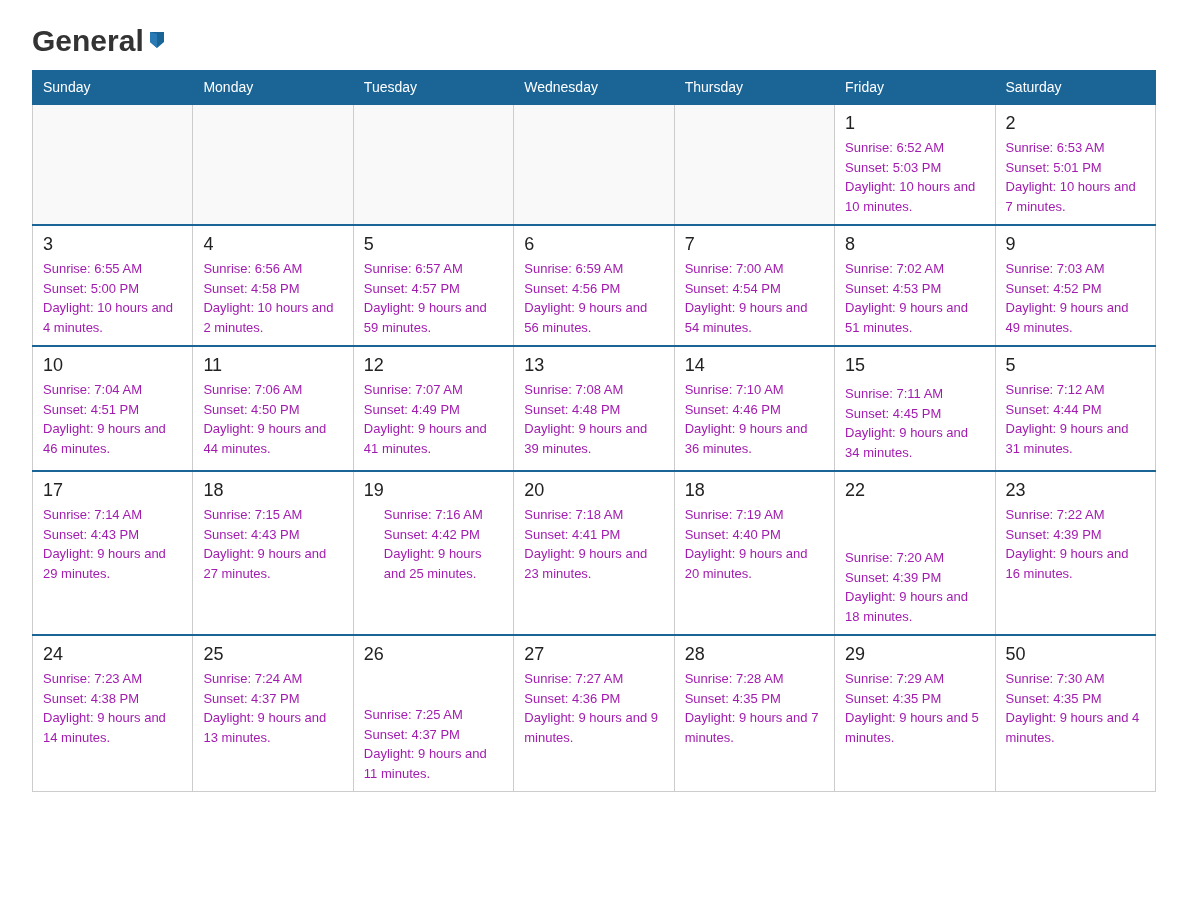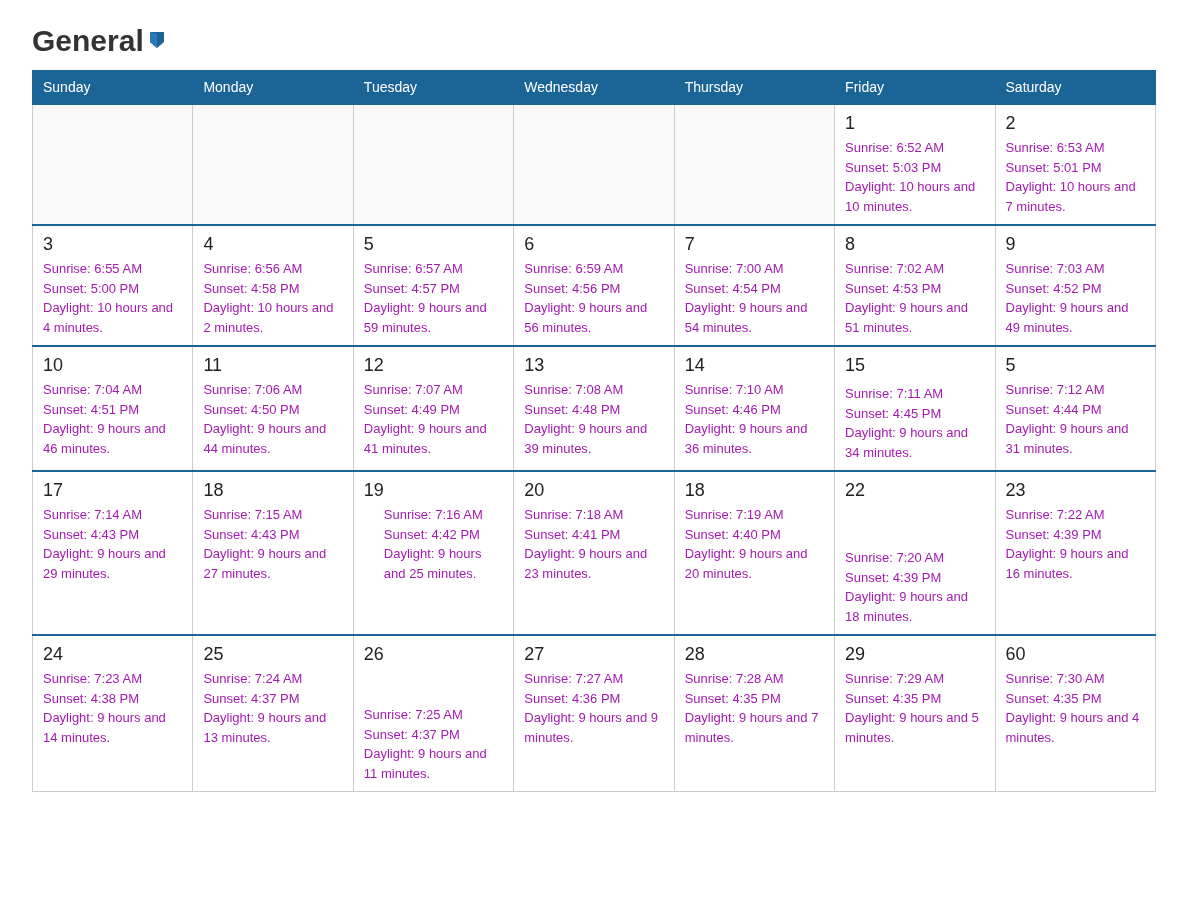--- a/index.html
+++ b/index.html
@@ -321,20 +321,20 @@
 Sunset: 4:35 PM
 Daylight: 9 hours and 7 minutes.</div>
         </td>
         <td>
           <span class="day-number">29</span>
           <div class="day-info" style="white-space: pre-line;">Sunrise: 7:29 AM
 Sunset: 4:35 PM
 Daylight: 9 hours and 5 minutes.</div>
         </td>
         <td>
-          <span class="day-number">60</span>
+          <span class="day-number">50</span>
           <div class="day-info" style="white-space: pre-line;">Sunrise: 7:30 AM
 Sunset: 4:35 PM
 Daylight: 9 hours and 4 minutes.</div>
         </td>
       </tr>
     </tbody>
 </table>
 
 </body></html>

